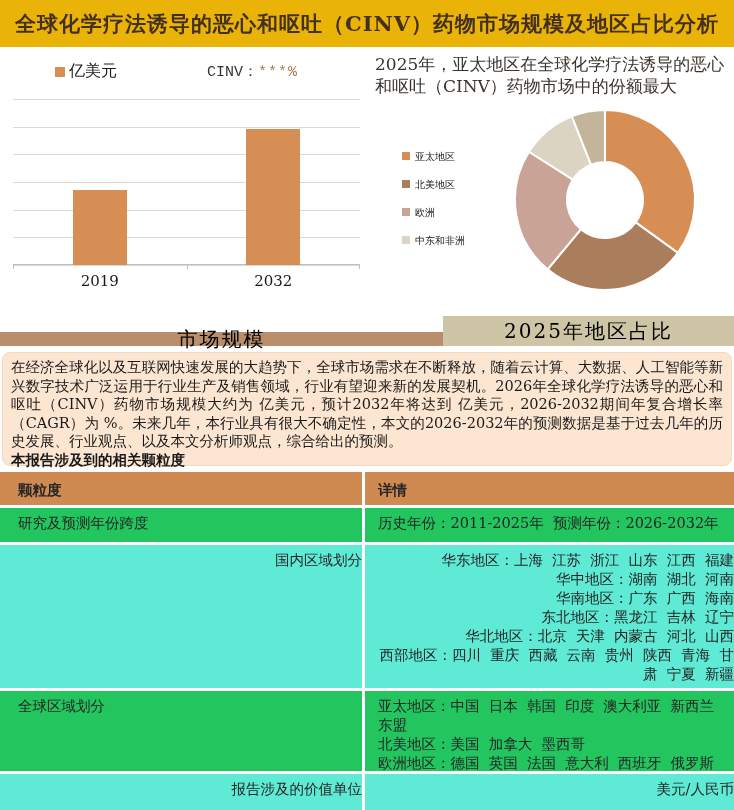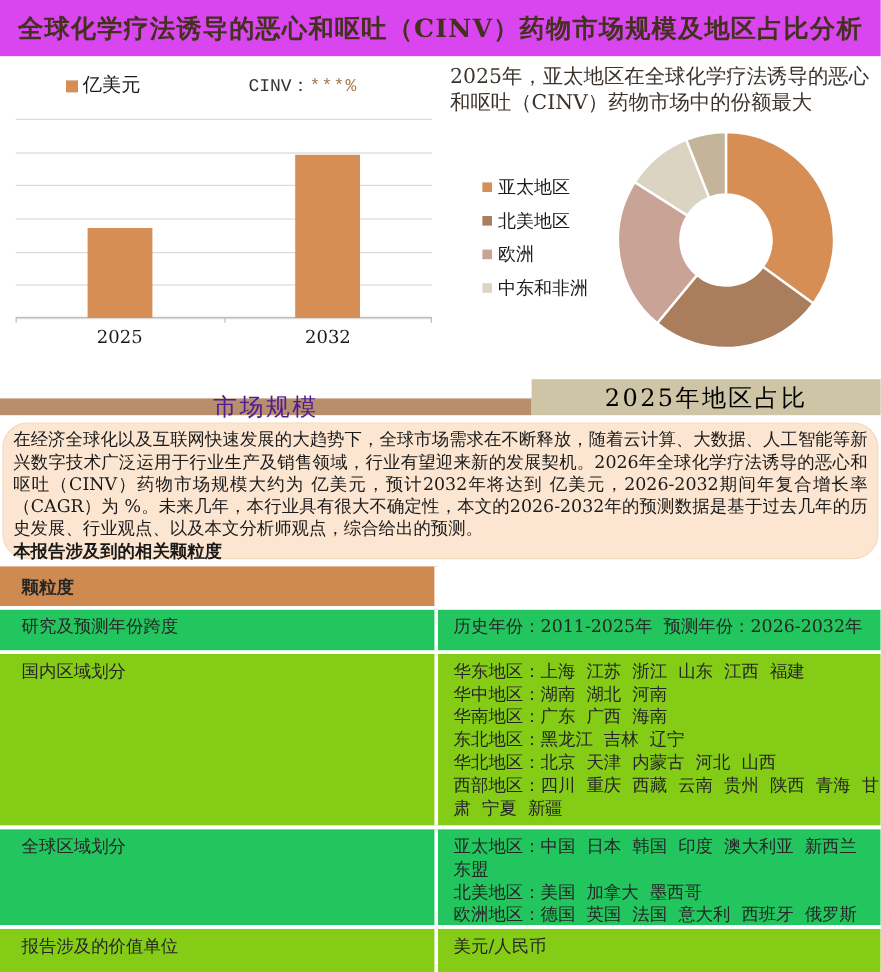--- a/index.html
+++ b/index.html
@@ -29,50 +29,50 @@
   .x-labels{position:absolute;left:13px;top:225px;width:347px;display:flex;}
   .x-labels span{flex:1;text-align:center;font-size:15px;color:#1a1a1a;}
   .pie-headline{
     position:absolute;left:375px;top:6px;width:352px;
     font-size:17px;line-height:22px;color:#3b332c;
   }
   .donut-svg{position:absolute;left:510px;top:58px;}
   .pie-legend{position:absolute;left:402px;top:100px;width:110px;}
   .pie-legend .legend-item{display:flex;align-items:flex-start;margin-bottom:9px;}
   .pie-legend .marker{width:8px;height:8px;margin:5px 5px 0 0;flex:none;}
-  .pie-legend .lbl{font-size:15px;line-height:19px;color:#1a1a1a;}
+  .pie-legend .lbl{font-size:10px;line-height:19px;color:#1a1a1a;}
   
   .tabs{display:flex;height:30px;margin-top:8px;}
   .tab{display:flex;align-items:center;justify-content:center;font-size:20px;letter-spacing:2px;}
-  .tab-left{width:443px;color:#4c1d95;margin-top:16px;}
+  .tab-left{width:443px;color:#000000;margin-top:16px;}
   .tab-right{flex:1;color:#000000;}
   
   .summary-box{
     box-sizing:border-box;margin:6px 2px 0 2px;height:114px;
     background:#fce6d1;border:1px solid #f5d9bc;border-radius:8px;
     padding:5px 8px 0 8px;
   }
   .summary-box p{margin:0;font-size:14.5px;line-height:18.5px;color:#1a1a1a;text-align:justify;}
   .table-heading{margin:1px 0 0 0;text-align:center;font-size:15px;font-weight:bold;color:#000;}
   
   .gtable{margin-top:6px;}
   .trow{display:flex;margin-bottom:3px;}
   .cell-l{box-sizing:border-box;width:365px;border-right:3px solid #ffffff;padding:6px 0 0 18px;}
   .cell-r{box-sizing:border-box;flex:1;padding:6px 0 0 13px;}
   .thead{height:33px;}
   .thead .cell-l,.thead .cell-r{background:#cf8a51;color:#ffffff;font-weight:bold;font-size:15px;padding-top:8px;}
   .trow .cell-l,.trow .cell-r{font-size:14.5px;color:#262626;line-height:19px;}
   .row-a .cell-l,.row-a .cell-r{background:#22c55e;}
-  .row-b .cell-l,.row-b .cell-r{background:#84cc16;}
+  .row-b .cell-l,.row-b .cell-r{background:#5eead4;text-align:right;}
   .detail-line{white-space:pre-wrap;}
 </style>
 </head>
 <body>
 
-<div class="title-bar" style="background: #d946ef;">
+<div class="title-bar" style="background: #eab308;">
   <h1 style="color: rgb(68, 48, 31);">全球化学疗法诱导的恶心和呕吐（CINV）药物市场规模及地区占比分析</h1>
 </div>
 
 <div class="charts">
 
   <div class="bar-legend">
     <span class="swatch" id="bar-swatch" style="background: rgb(214, 142, 85);"></span>
     <span class="unit">亿美元</span>
   </div>
   <div class="cagr">
@@ -87,21 +87,21 @@
       <div class="gridline" style="top: 138px; background: rgb(217, 217, 217);"></div>
       <div class="gridline" style="top: 166px; background: rgb(217, 217, 217);"></div>
       <div class="baseline"></div>
       <div class="tick" style="left: 0px;"></div>
       <div class="tick" style="left: 174px;"></div>
       <div class="tick" style="left: 346px;"></div>
       <div class="bar" style="left: 60px; width: 54px; height: 75px; background: rgb(214, 142, 85);"></div>
       <div class="bar" style="left: 233px; width: 54px; height: 136px; background: rgb(214, 142, 85);"></div>
     </div>
   <div class="x-labels" id="bar-xlabels">
-      <span>2025</span>
+      <span>2019</span>
       <span>2032</span>
     </div>
 
   <div class="pie-headline">2025年，亚太地区在全球化学疗法诱导的恶心和呕吐（CINV）药物市场中的份额最大</div>
   <svg class="donut-svg" id="donut" width="190" height="190" viewBox="0 0 190 190">
       <path d="M 95 5 A 90 90 0 0 1 167.81152949374527 147.90067270632258 L 125.742645786248 117.33583958711398 A 38 38 0 0 0 95 57 Z" fill="#d68e55" stroke="#ffffff" stroke-width="2"></path>
       <path d="M 167.81152949374527 147.90067270632258 A 90 90 0 0 1 37.63184092261793 164.34619184982103 L 70.77788838954979 124.27950322548 A 38 38 0 0 0 125.742645786248 117.33583958711398 Z" fill="#aa7d5c" stroke="#ffffff" stroke-width="2"></path>
       <path d="M 37.63184092261793 164.34619184982103 A 90 90 0 0 1 19.010486704818604 46.775588451890364 L 62.91553883092341 74.63858179079816 A 38 38 0 0 0 70.77788838954979 124.27950322548 Z" fill="#c9a396" stroke="#ffffff" stroke-width="2"></path>
       <path d="M 19.010486704818604 46.775588451890364 A 90 90 0 0 1 61.86879025837899 11.320116270057369 L 81.01126699798225 59.668493536246444 A 38 38 0 0 0 62.91553883092341 74.63858179079816 Z" fill="#dcd4c3" stroke="#ffffff" stroke-width="2"></path>
       <path d="M 61.86879025837899 11.320116270057369 A 90 90 0 0 1 94.99999999999997 5 L 94.99999999999999 57 A 38 38 0 0 0 81.01126699798225 59.668493536246444 Z" fill="#c3b49a" stroke="#ffffff" stroke-width="2"></path>
@@ -124,28 +124,29 @@
         <span class="lbl">中东和非洲</span>
       </div>
     </div>
 </div>
 
 <div class="tabs">
   <div class="tab tab-left" id="tab-left" style="background: rgb(185, 142, 109);">市场规模</div>
   <div class="tab tab-right" id="tab-right" style="background: rgb(205, 197, 166);">2025年地区占比</div>
 </div>
 
-<div class="summary-box" style="background: rgb(252, 230, 209); border-radius: 21px;">
+<div class="summary-box" style="background: rgb(252, 230, 209);">
   <p>在经济全球化以及互联网快速发展的大趋势下，全球市场需求在不断释放，随着云计算、大数据、人工智能等新兴数字技术广泛运用于行业生产及销售领域，行业有望迎来新的发展契机。2026年全球化学疗法诱导的恶心和呕吐（CINV）药物市场规模大约为 亿美元，预计2032年将达到 亿美元，2026-2032期间年复合增长率（CAGR）为 %。未来几年，本行业具有很大不确定性，本文的2026-2032年的预测数据是基于过去几年的历史发展、行业观点、以及本文分析师观点，综合给出的预测。</p>
   <p class="table-heading">本报告涉及到的相关颗粒度</p>
 </div>
 
 <div class="gtable">
   <div class="trow thead">
     <div class="cell-l" style="background: rgb(207, 138, 81);">颗粒度</div>
+    <div class="cell-r" style="background: rgb(207, 138, 81);">详情</div>
   </div>
   <div id="table-body">
   <div class="trow row-a" style="height: 34px; overflow: hidden;">
     <div class="cell-l">研究及预测年份跨度</div>
     <div class="cell-r">
           <div class="detail-line">历史年份：2011-2025年  预测年份：2026-2032年</div>
         </div>
   </div>
 
   <div class="trow row-b" style="height: 143px; overflow: hidden;">

